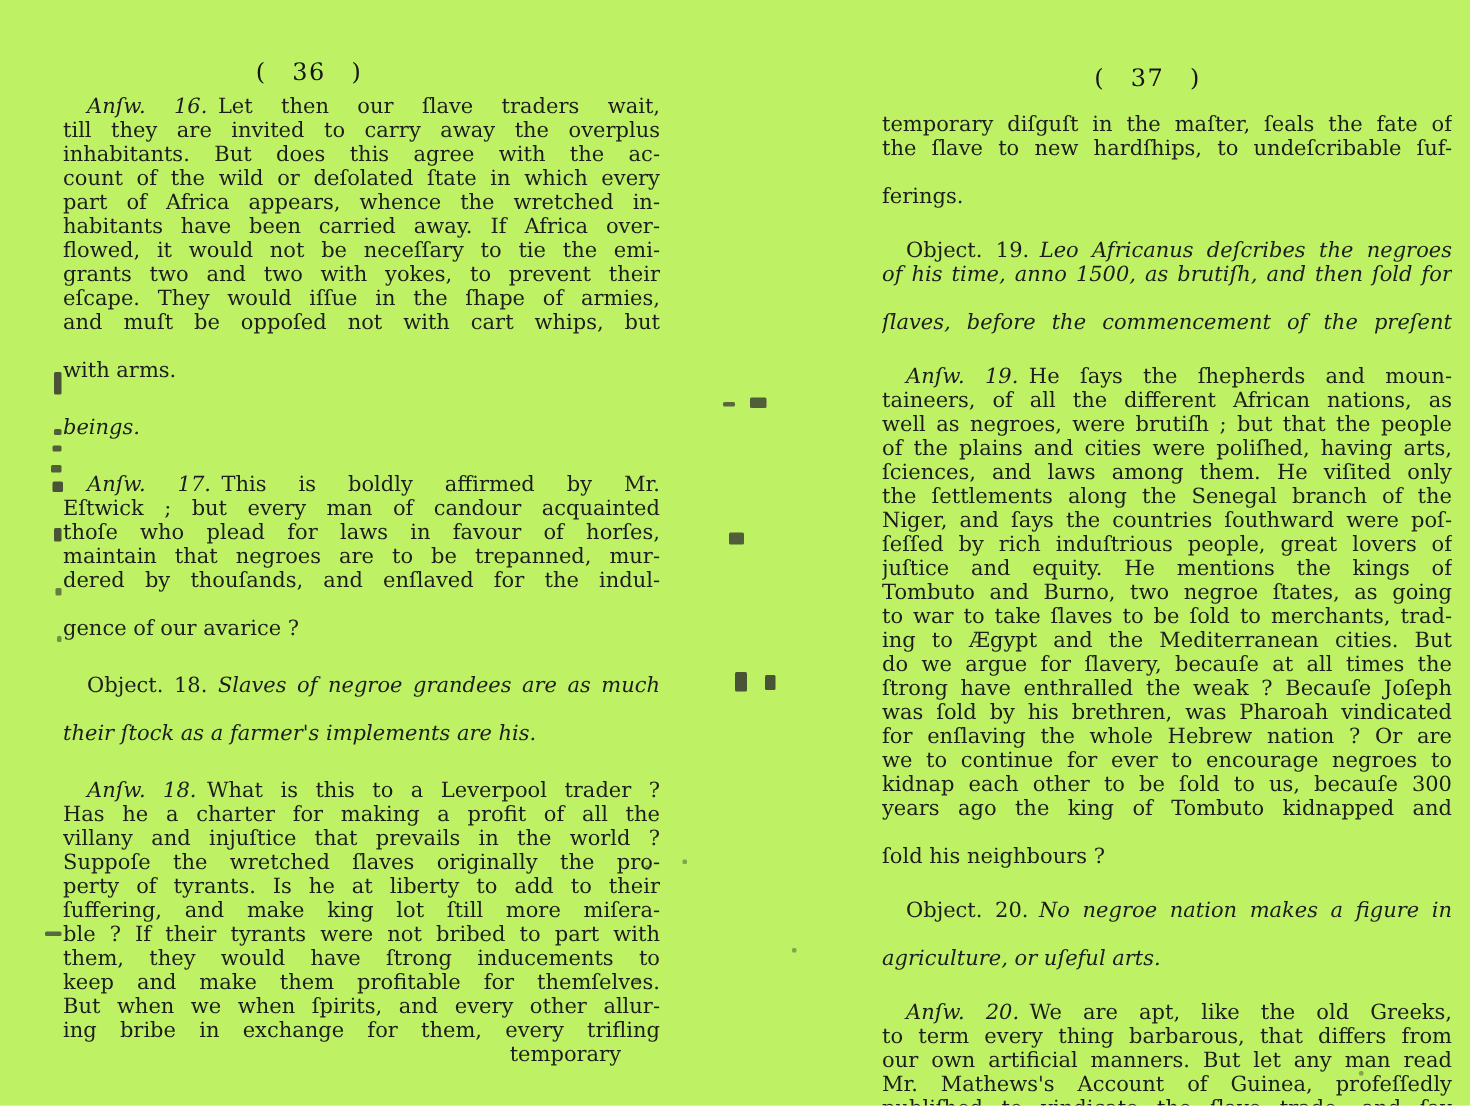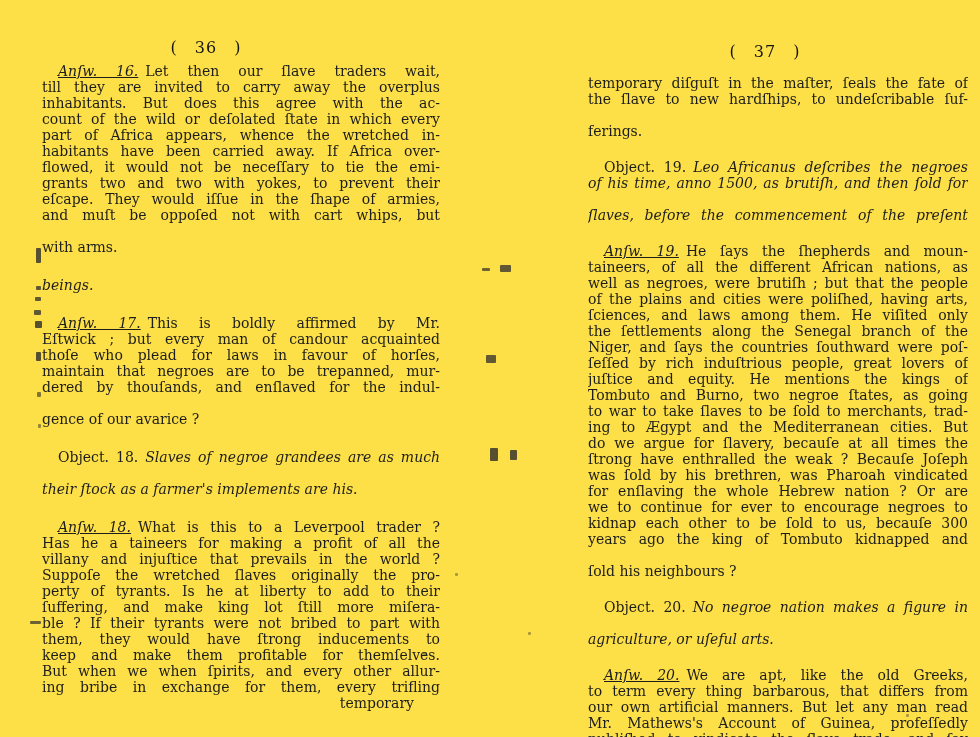--- a/index.html
+++ b/index.html
@@ -4,21 +4,21 @@
 <style>
   html,body{margin:0;padding:0;}
   body{
     width:980px;height:737px;
     background:#fcfcfc;
     font-family:"DejaVu Serif","Liberation Serif",serif;
     color:#1d1d1d;
     overflow:hidden;
     position:relative;
   }
-  .scan{position:absolute;inset:0;background:#fde047;}
+  .scan{position:absolute;inset:0;background:#bef264;}
   .page{position:absolute;}
   #page-left{left:42px;top:38px;width:398px;}
   #page-right{left:588px;top:42px;width:380px;}
   .folio{
     text-align:center;
     font-size:16px;
     line-height:20px;
     word-spacing:11px;
     letter-spacing:1px;
     color:#161616;
@@ -35,21 +35,21 @@
     overflow:hidden;
     text-align:justify;
     text-align-last:justify;
     text-justify:inter-word;
     white-space:normal;
   }
   .line.first{text-indent:16px;}
   .line.last{text-align-last:left;margin-top:16px;}
   .para.objection .line{font-style:italic;}
   .para.objection .lead{font-style:normal;}
-  .para.answer .lead{font-style:italic;text-decoration:underline;}
+  .para.answer .lead{font-style:italic;}
   .lead{margin-right:7px;}
   .catchline{
     position:relative;
     margin-top:0;
     height:16px;
     font-size:14px;
     line-height:16px;
   }
   #page-left .catchword{
     position:absolute;right:26px;top:0;
@@ -99,21 +99,21 @@
           <div class="line">maintain that negroes are to be trepanned, mur-</div>
           <div class="line">dered by thouſands, and enſlaved for the indul-</div>
           <div class="line last">gence of our avarice ?</div>
         </div>
         <div class="para objection">
           <div class="line first"><span class="lead">Object. 18.</span>Slaves of negroe grandees are as much</div>
           <div class="line last">their ſtock as a farmer's implements are his.</div>
         </div>
         <div class="para answer">
           <div class="line first"><span class="lead">Anſw. 18.</span>What is this to a Leverpool trader ?</div>
-          <div class="line">Has he a taineers for making a profit of all the</div>
+          <div class="line">Has he a charter for making a profit of all the</div>
           <div class="line">villany and injuſtice that prevails in the world ?</div>
           <div class="line">Suppoſe the wretched ſlaves originally the pro-</div>
           <div class="line">perty of tyrants.  Is he at liberty to add to their</div>
           <div class="line">ſuffering, and make king lot ſtill more miſera-</div>
           <div class="line">ble ? If their tyrants were not bribed to part with</div>
           <div class="line">them, they would have ſtrong inducements to</div>
           <div class="line">keep and make them profitable for themſelves.</div>
           <div class="line">But when we when ſpirits, and every other allur-</div>
           <div class="line">ing bribe in exchange for them, every trifling</div>
         </div>

